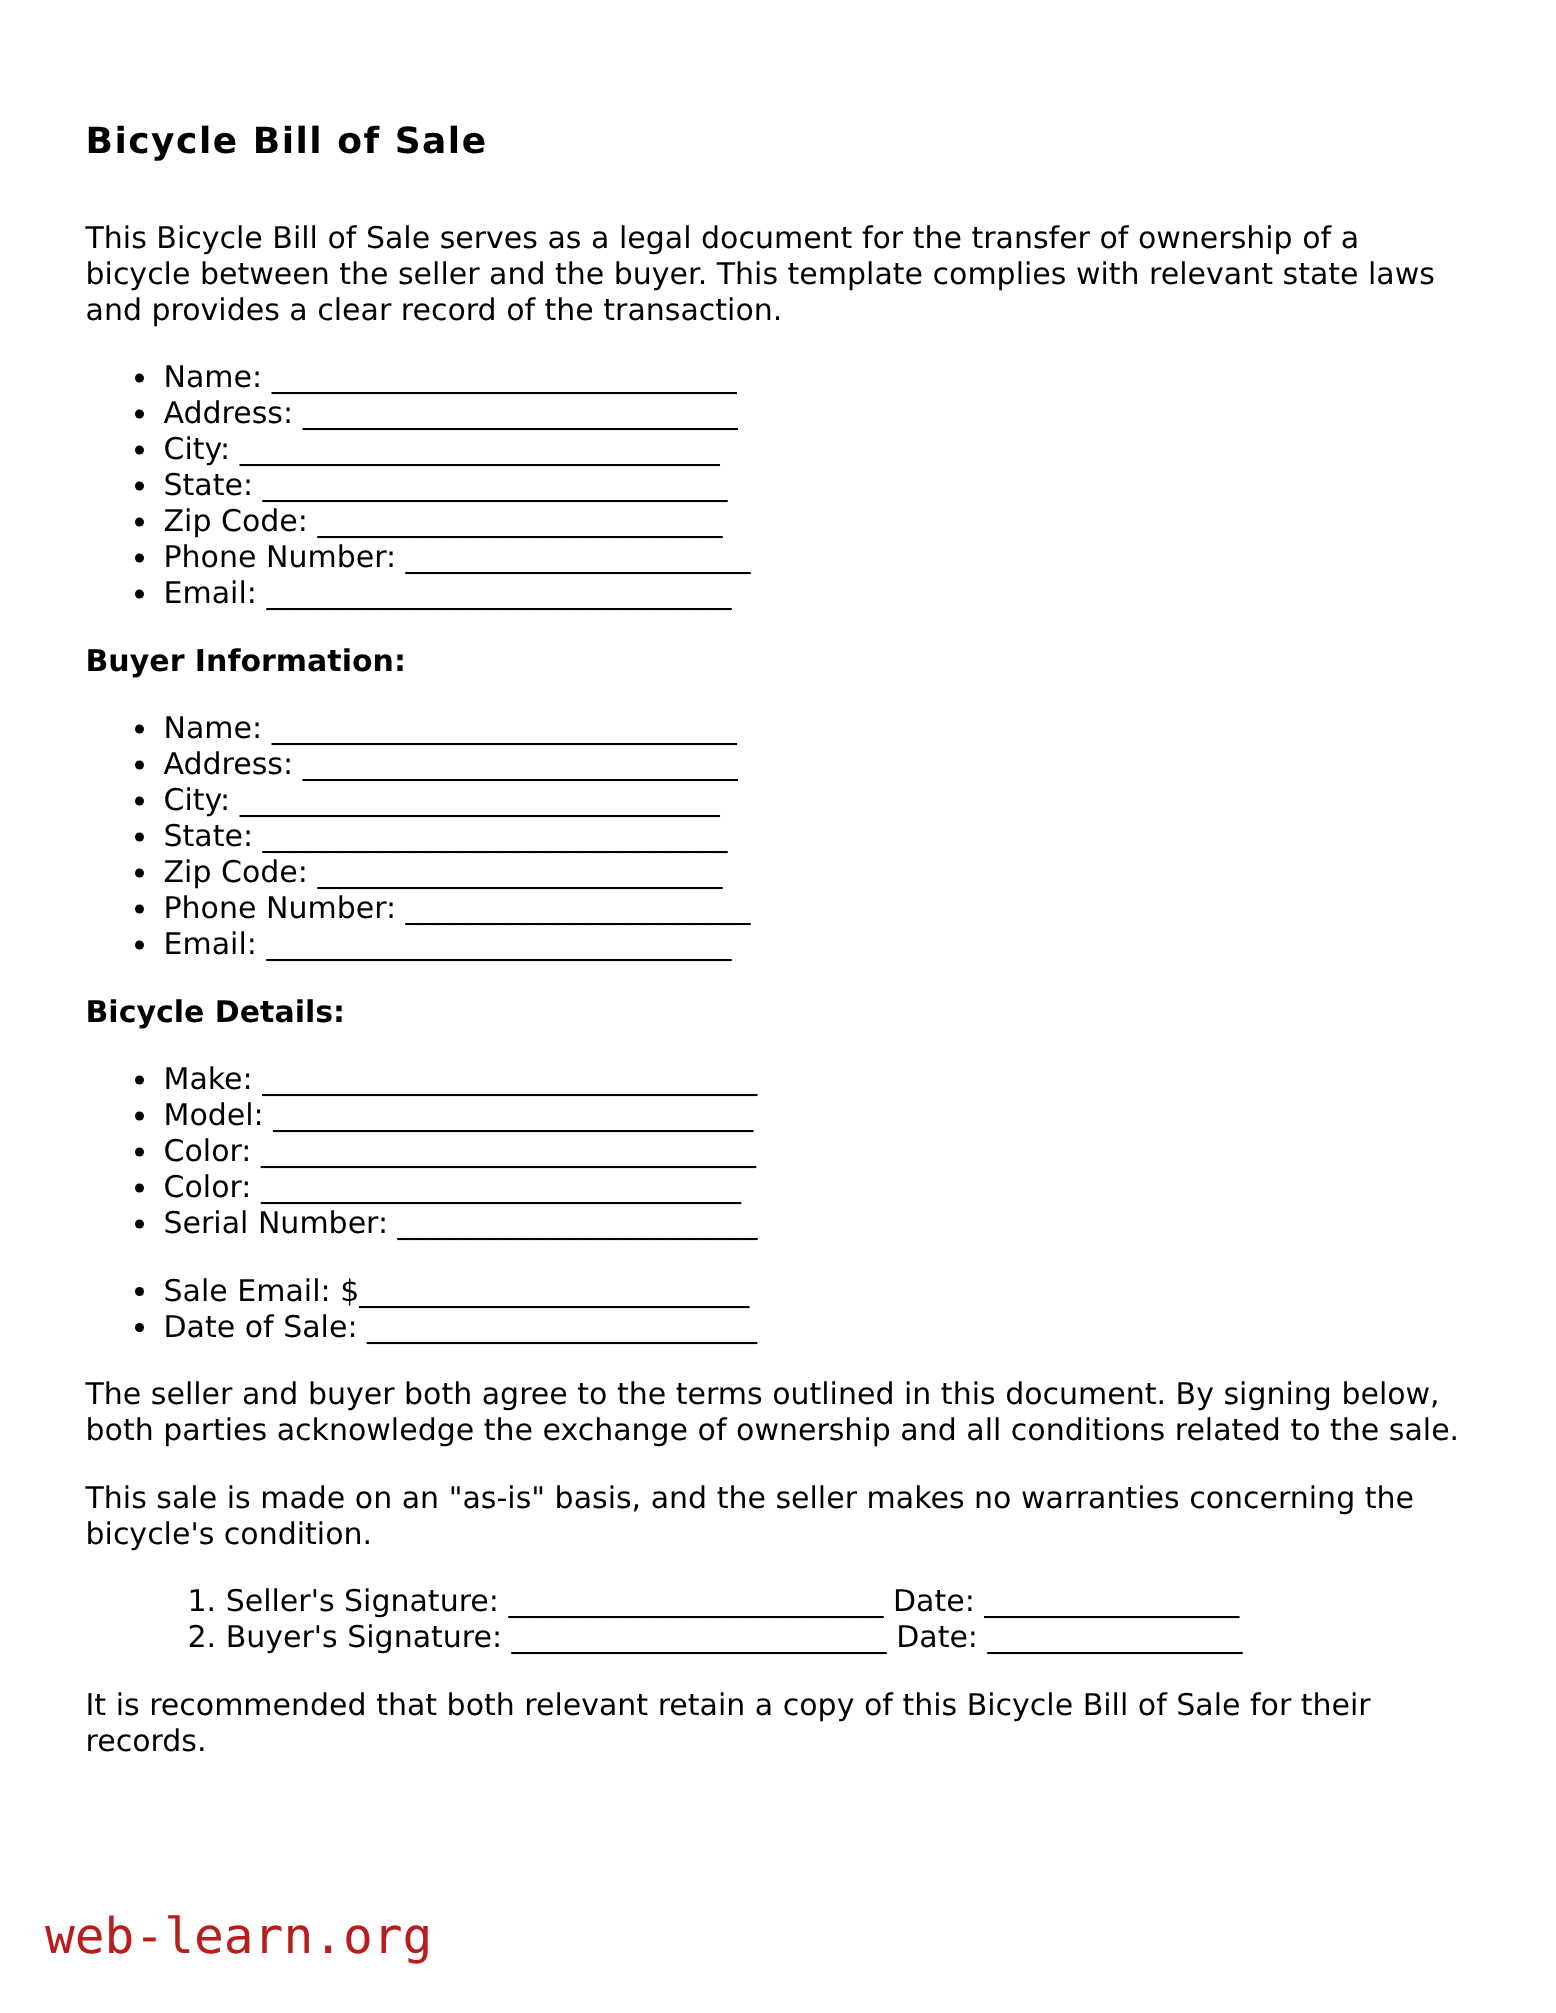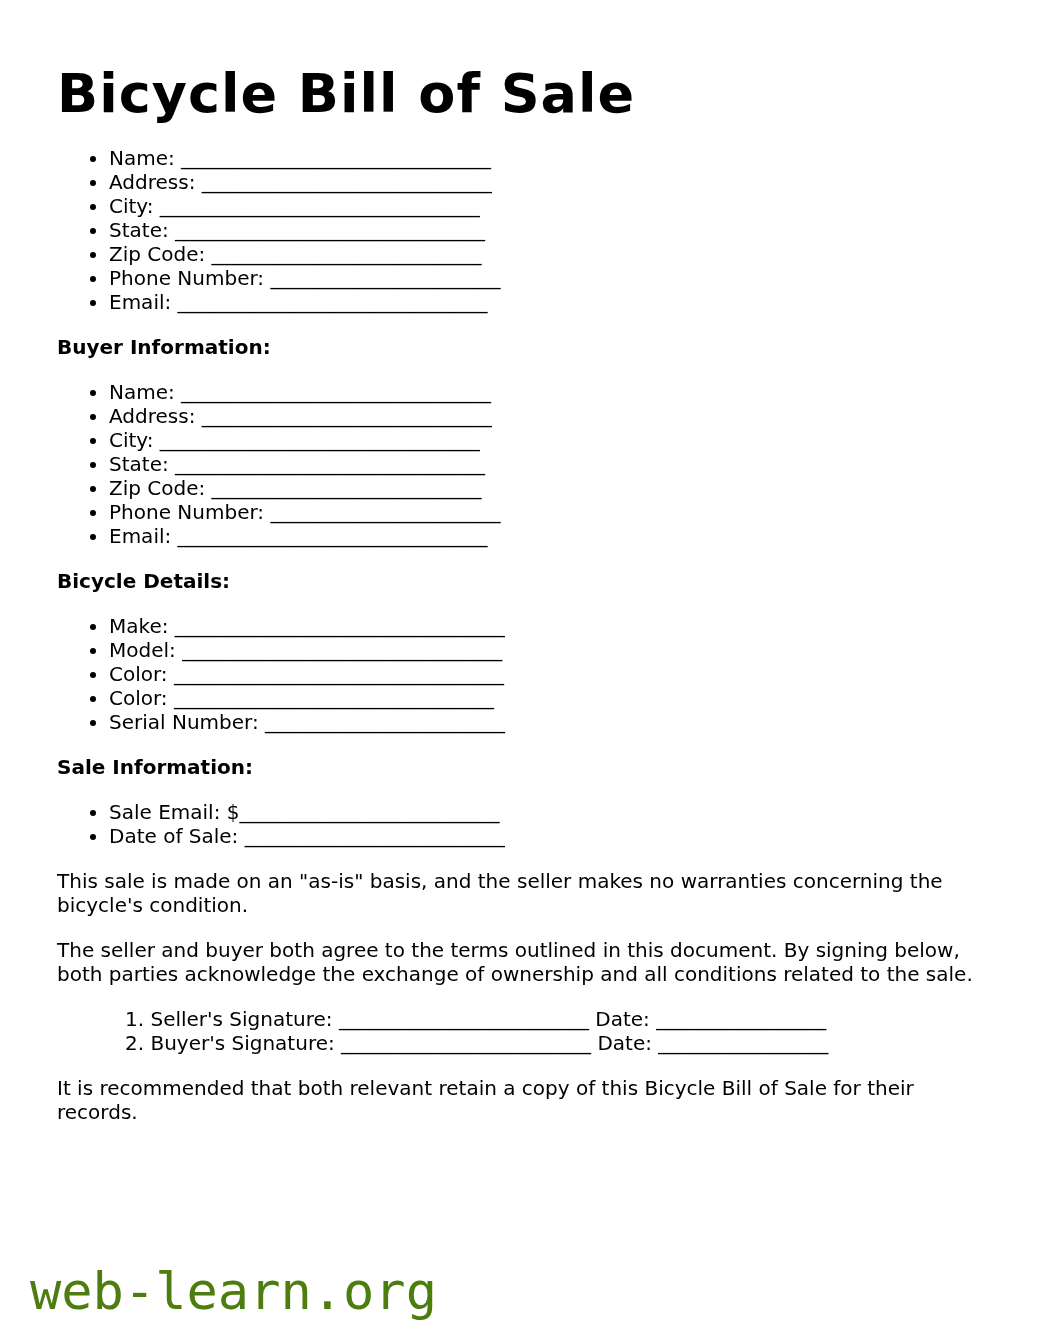--- a/index.html
+++ b/index.html
@@ -19,21 +19,21 @@
   }
   .page {
     position: relative;
     z-index: 1;
     padding: 70px 57px 0 57px;
   }
   .content {
     width: 920px;
   }
   h1.doc-title {
-    font-size: 54px;
+    font-size: 24px;
     line-height: 48px;
     letter-spacing: 1px;
     font-weight: bold;
     margin: 0 0 28px 0;
   }
   p.para {
     margin: 21px 0;
   }
   .section-heading {
     font-weight: bold;
@@ -57,35 +57,36 @@
   }
   .blank {
     white-space: nowrap;
   }
   .watermark {
     position: absolute;
     z-index: 0;
     left: 30px;
     top: 1269px;
     font-family: "DejaVu Sans Mono", monospace;
-    font-size: 52px;
+    font-size: 33px;
     line-height: 44px;
-    color: #4d7c0f;
+    color: #b91c1c;
   }
 </style>
 </head>
 <body>
 
 <div class="watermark">web-learn.org</div>
 
 <div class="page">
   <div class="content">
 
     <h1 class="doc-title">Bicycle Bill of Sale</h1>
 
+    <p class="para">This Bicycle Bill of Sale serves as a legal document for the transfer of ownership of a bicycle between the seller and the buyer. This template complies with relevant state laws and provides a clear record of the transaction.</p>
 
     <ul class="fields">
       <li><span>Name:</span> <span class="blank">_______________________________</span></li>
       <li><span>Address:</span> <span class="blank">_____________________________</span></li>
       <li><span>City:</span> <span class="blank">________________________________</span></li>
       <li><span>State:</span> <span class="blank">_______________________________</span></li>
       <li><span>Zip Code:</span> <span class="blank">___________________________</span></li>
       <li><span>Phone Number:</span> <span class="blank">_______________________</span></li>
       <li><span>Email:</span> <span class="blank">_______________________________</span></li>
     </ul>
@@ -103,29 +104,28 @@
 
     <div class="section-heading">Bicycle Details:</div>
     <ul class="fields">
       <li><span>Make:</span> <span class="blank">_________________________________</span></li>
       <li><span>Model:</span> <span class="blank">________________________________</span></li>
       <li><span>Color:</span> <span class="blank">_________________________________</span></li>
       <li><span>Color:</span> <span class="blank">________________________________</span></li>
       <li><span>Serial Number:</span> <span class="blank">________________________</span></li>
     </ul>
 
-    <div class="section-heading">Sale Information:</div>
     <ul class="fields">
       <li><span>Sale Email:</span> <span class="blank">$__________________________</span></li>
       <li><span>Date of Sale:</span> <span class="blank">__________________________</span></li>
     </ul>
 
+    <p class="para">The seller and buyer both agree to the terms outlined in this document. By signing below, both parties acknowledge the exchange of ownership and all conditions related to the sale.</p>
+
     <p class="para">This sale is made on an "as-is" basis, and the seller makes no warranties concerning the bicycle's condition.</p>
-
-    <p class="para">The seller and buyer both agree to the terms outlined in this document. By signing below, both parties acknowledge the exchange of ownership and all conditions related to the sale.</p>
 
     <div class="sig-list">
       <div class="sig-row"><span>1.</span> <span>Seller's Signature:</span> <span class="blank">_________________________</span> <span>Date:</span> <span class="blank">_________________</span></div>
       <div class="sig-row"><span>2.</span> <span>Buyer's Signature:</span> <span class="blank">_________________________</span> <span>Date:</span> <span class="blank">_________________</span></div>
     </div>
 
     <p class="para">It is recommended that both relevant retain a copy of this Bicycle Bill of Sale for their records.</p>
 
   </div>
 </div>

